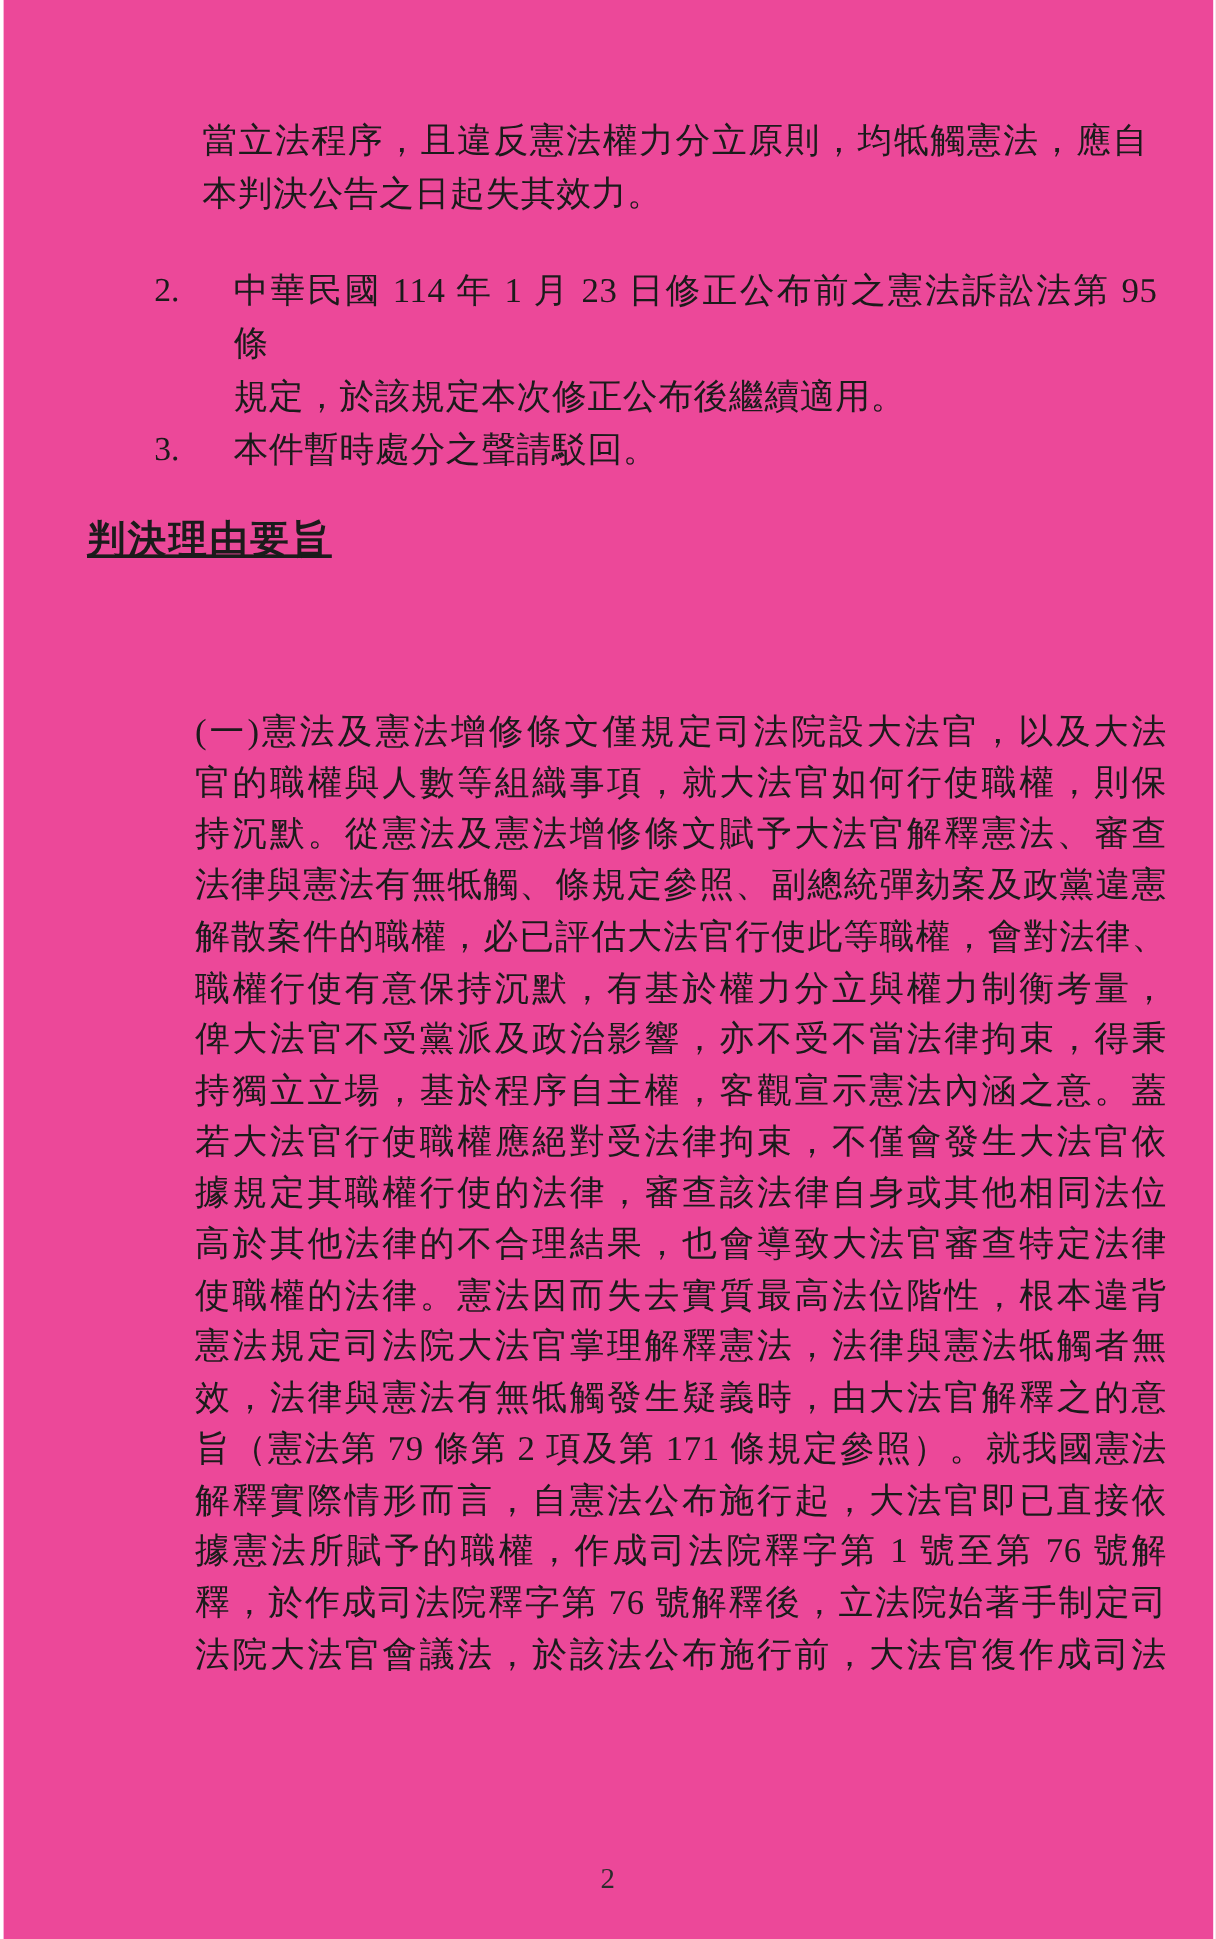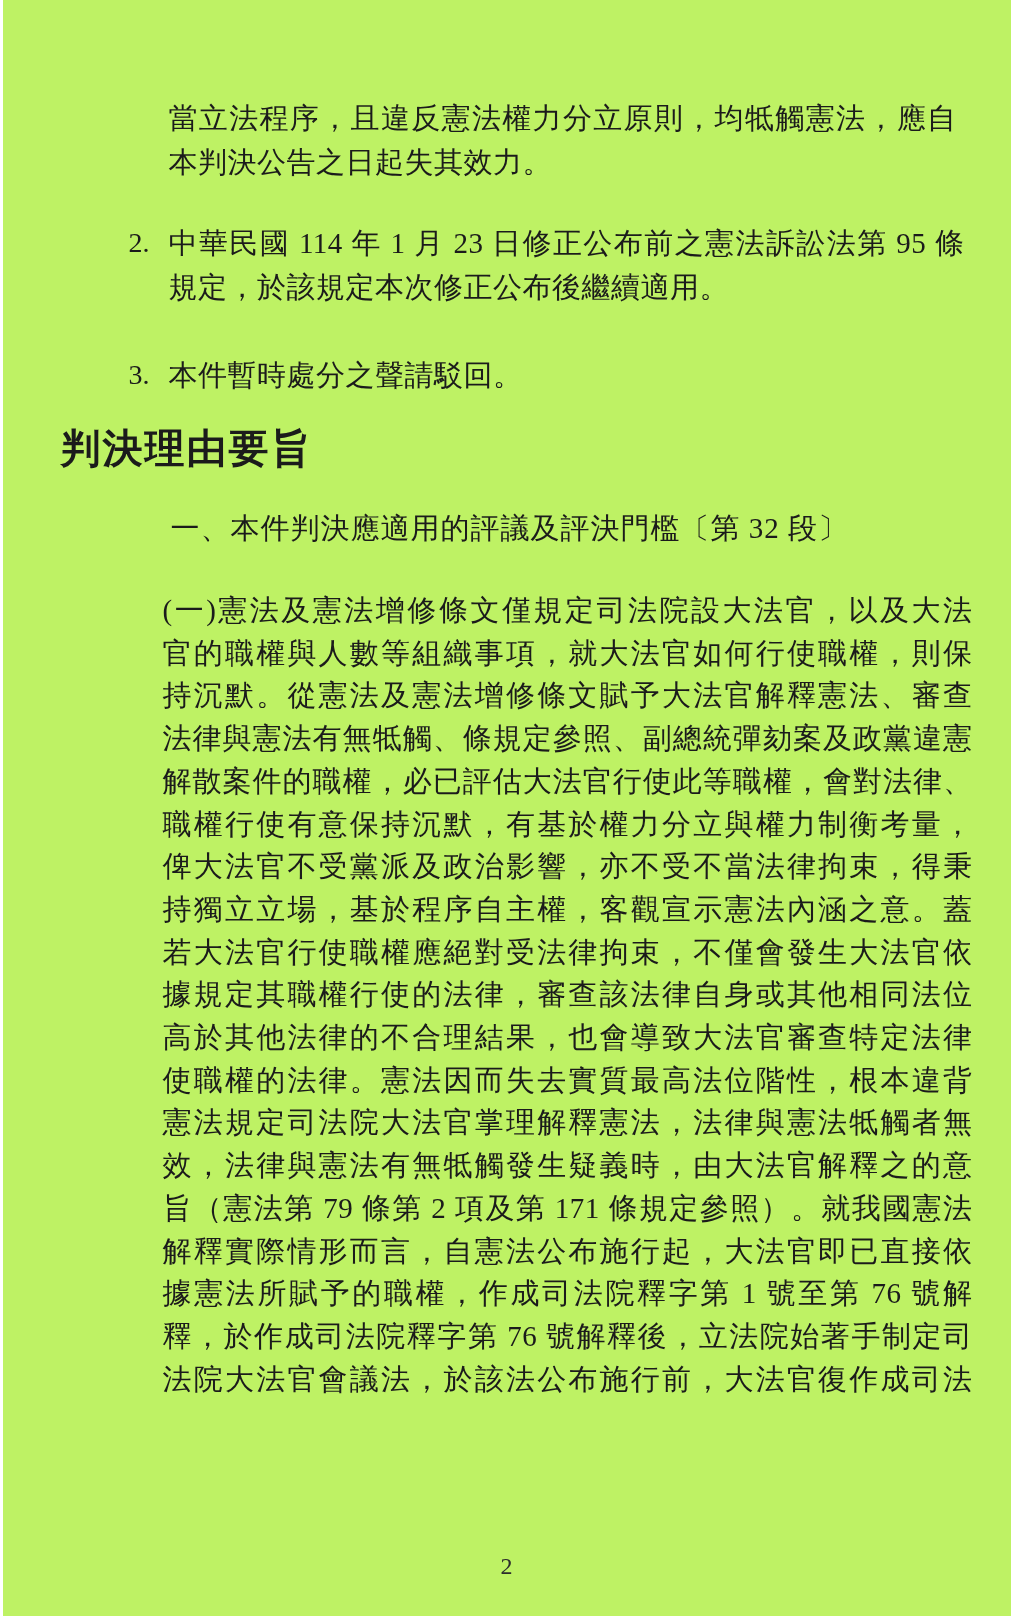--- a/index.html
+++ b/index.html
@@ -5,21 +5,21 @@
   html, body {
     margin: 0;
     padding: 0;
     background: #ffffff;
   }
   .page {
     position: relative;
     width: 1008px;
     height: 1616px;
     margin: 0 auto;
-    background: #bef264;
+    background: #ec4899;
     color: #1b1b1b;
     font-family: "Liberation Serif", "DejaVu Serif", serif;
     overflow: hidden;
   }
   .block { position: absolute; }
 
   .line {
     font-size: 29px;
     line-height: 44px;
     letter-spacing: 0.5px;
@@ -45,32 +45,34 @@
   }
   .num-item .num {
     flex: none;
     width: 40px;
     font-size: 28px;
     line-height: 44px;
   }
   .num-item .itext {
     flex: 1 1 auto;
     min-width: 0;
+    margin-left: 26px;
   }
   .item-2 { top: 221px; left: 126px; width: 836px; }
   .item-3 { top: 353px; left: 126px; width: 836px; }
 
   .section-heading {
     top: 427px;
-    left: 58px;
+    left: 70px;
     margin: 0;
-    font-size: 40px;
+    font-size: 32px;
     font-weight: 700;
     letter-spacing: 2px;
     line-height: 44px;
+    text-decoration: underline;
   }
 
   .subsection-heading {
     top: 506px;
     left: 168px;
     width: 800px;
     font-size: 29px;
     line-height: 44px;
     letter-spacing: 1px;
   }
@@ -114,21 +116,20 @@
 
   <div class="block num-item item-3">
     <span class="num">3.</span>
     <div class="itext">
       <div class="line nj">本件暫時處分之聲請駁回。</div>
     </div>
   </div>
 
   <h2 class="block section-heading">判決理由要旨</h2>
 
-  <div class="block subsection-heading nj">一、本件判決應適用的評議及評決門檻〔第 32 段〕</div>
 
   <div class="block body-para">
     <div class="line">(一)憲法及憲法增修條文僅規定司法院設大法官，以及大法</div>
     <div class="line">官的職權與人數等組織事項，就大法官如何行使職權，則保</div>
     <div class="line">持沉默。從憲法及憲法增修條文賦予大法官解釋憲法、審查</div>
     <div class="line">法律與憲法有無牴觸、條規定參照、副總統彈劾案及政黨違憲</div>
     <div class="line">解散案件的職權，必已評估大法官行使此等職權，會對法律、</div>
     <div class="line">職權行使有意保持沉默，有基於權力分立與權力制衡考量，</div>
     <div class="line">俾大法官不受黨派及政治影響，亦不受不當法律拘束，得秉</div>
     <div class="line">持獨立立場，基於程序自主權，客觀宣示憲法內涵之意。蓋</div>

